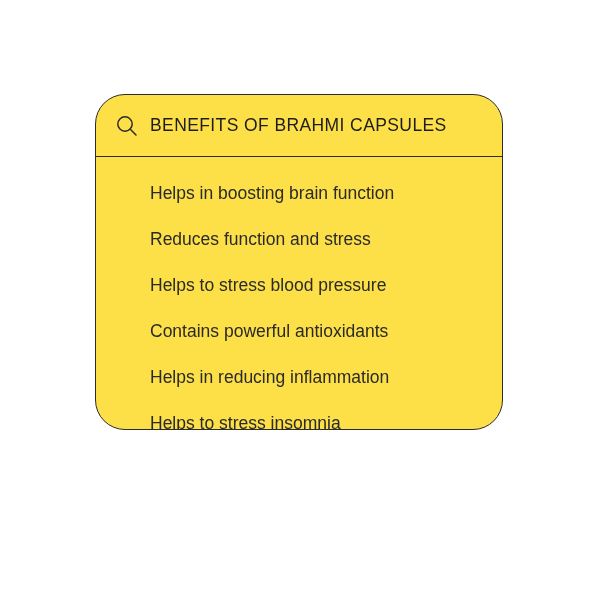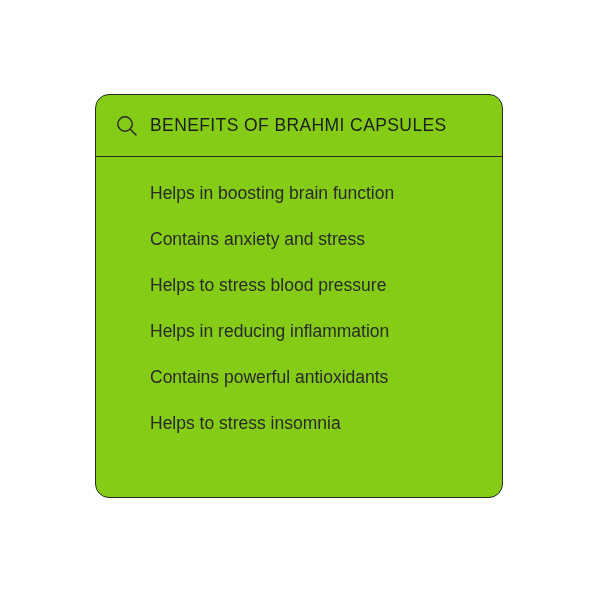--- a/index.html
+++ b/index.html
@@ -21,25 +21,25 @@
     display: flex;
     align-items: center;
     justify-content: center;
   }
 
   .card {
     position: absolute;
     left: 95px;
     top: 94px;
     width: 408px;
-    height: 404px;
+    height: 336px;
     box-sizing: border-box;
-    background: #84cc16;
+    background: #fde047;
     border: 1.3px solid #2b2b2b;
-    border-radius: 14px;
+    border-radius: 30px;
     overflow: hidden;
   }
 
   .card-header {
     height: 62px;
     box-sizing: border-box;
     display: flex;
     align-items: center;
     padding-left: 18px;
     border-bottom: 1.2px solid #2b2b2b;
@@ -91,21 +91,21 @@
         <svg viewBox="0 0 26 26" width="26" height="26" fill="none" xmlns="http://www.w3.org/2000/svg">
           <circle cx="11" cy="11" r="7.2" stroke="#2b2b2b" stroke-width="1.5"></circle>
           <line x1="16.3" y1="16.3" x2="22" y2="22" stroke="#2b2b2b" stroke-width="1.5" stroke-linecap="round"></line>
         </svg>
       </span>
       <span class="card-title">BENEFITS OF BRAHMI CAPSULES</span>
     </div>
 
     <ul class="benefit-list">
       <li class="benefit-item">Helps in boosting brain function</li>
-      <li class="benefit-item">Contains anxiety and stress</li>
+      <li class="benefit-item">Reduces function and stress</li>
       <li class="benefit-item">Helps to stress blood pressure</li>
+      <li class="benefit-item">Contains powerful antioxidants</li>
       <li class="benefit-item">Helps in reducing inflammation</li>
-      <li class="benefit-item">Contains powerful antioxidants</li>
       <li class="benefit-item">Helps to stress insomnia</li>
     </ul>
 
   </div>
 </div>
 
 </body></html>

